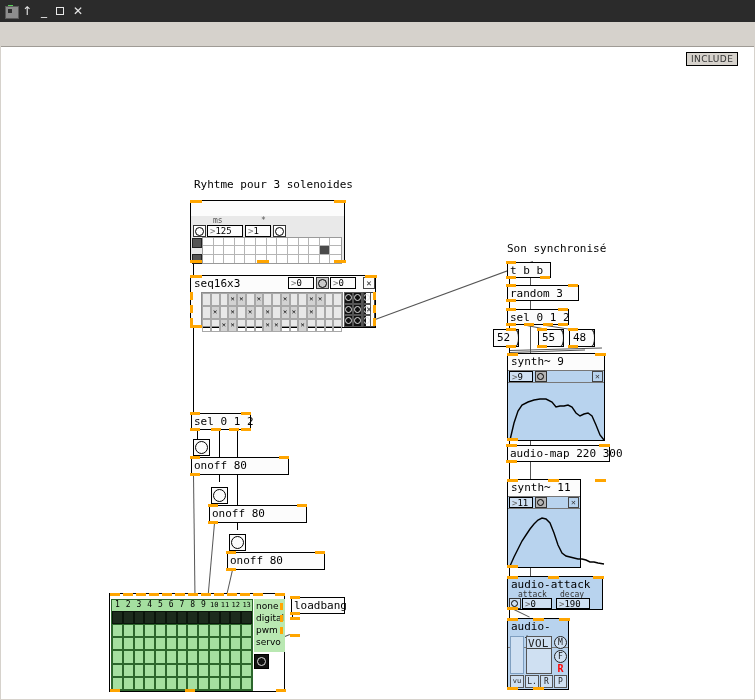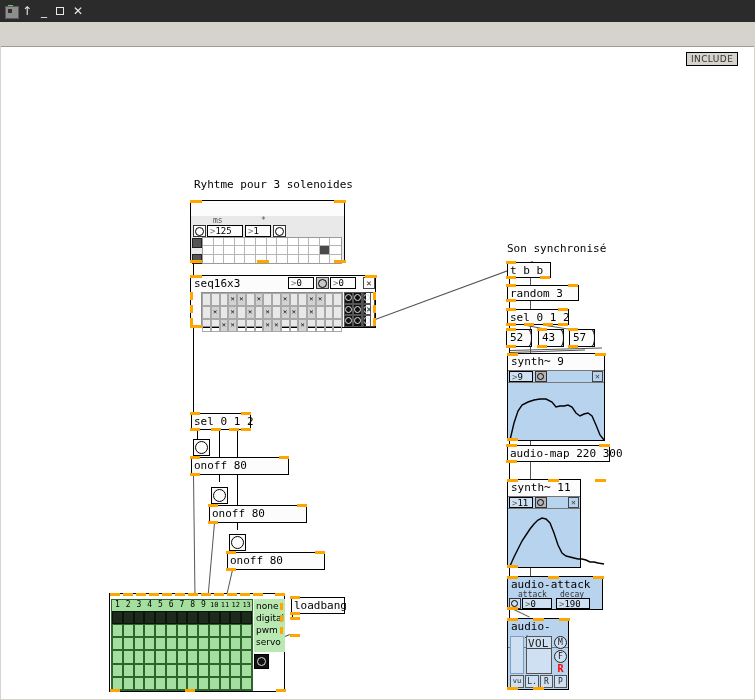--- a/index.html
+++ b/index.html
@@ -356,29 +356,29 @@
     <div class="nub" style="left:505px;top:252px;width:10px;"></div>
 
     <div class="obj" style="left:506px;top:262px;width:62px;height:16px;">sel 0 1 2</div>
     <div class="nub" style="left:505px;top:261px;width:10px;"></div>
     <div class="nub" style="left:557px;top:261px;width:10px;"></div>
     <div class="nub" style="left:505px;top:276px;width:10px;"></div>
     <div class="nub" style="left:523px;top:276px;width:10px;"></div>
     <div class="nub" style="left:542px;top:276px;width:10px;"></div>
     <div class="nub" style="left:557px;top:276px;width:10px;"></div>
 
-    <div class="msg" style="left:505px;top:282px;width:26px;height:18px;">52</div>
+    <div class="msg" style="left:492px;top:282px;width:26px;height:18px;">52</div>
     <div class="nub" style="left:505px;top:281px;width:10px;"></div>
     <div class="nub" style="left:505px;top:298px;width:10px;"></div>
 
-    <div class="msg" style="left:537px;top:282px;width:26px;height:18px;">43</div>
+    <div class="msg" style="left:537px;top:282px;width:26px;height:18px;">55</div>
     <div class="nub" style="left:536px;top:281px;width:10px;"></div>
     <div class="nub" style="left:536px;top:298px;width:10px;"></div>
 
-    <div class="msg" style="left:568px;top:282px;width:26px;height:18px;">57</div>
+    <div class="msg" style="left:568px;top:282px;width:26px;height:18px;">48</div>
     <div class="nub" style="left:567px;top:281px;width:10px;"></div>
     <div class="nub" style="left:567px;top:298px;width:10px;"></div>
 
     <div class="gop" style="left:506px;top:306px;width:98px;height:88px;">
       <div class="gop-title">synth~ 9</div>
 
       <div class="blue" style="position:absolute;left:0;top:16px;right:0;height:13px;border-top:1px solid #777;border-bottom:1px solid #777;box-sizing:border-box;">
         <div class="numbox" style="left:1px;top:0px;width:24px;height:11px;font-size:9px;line-height:10px;background:#cfe0f2;">
           <span style="color:#666;">&gt;</span><span>9</span>
         </div>

